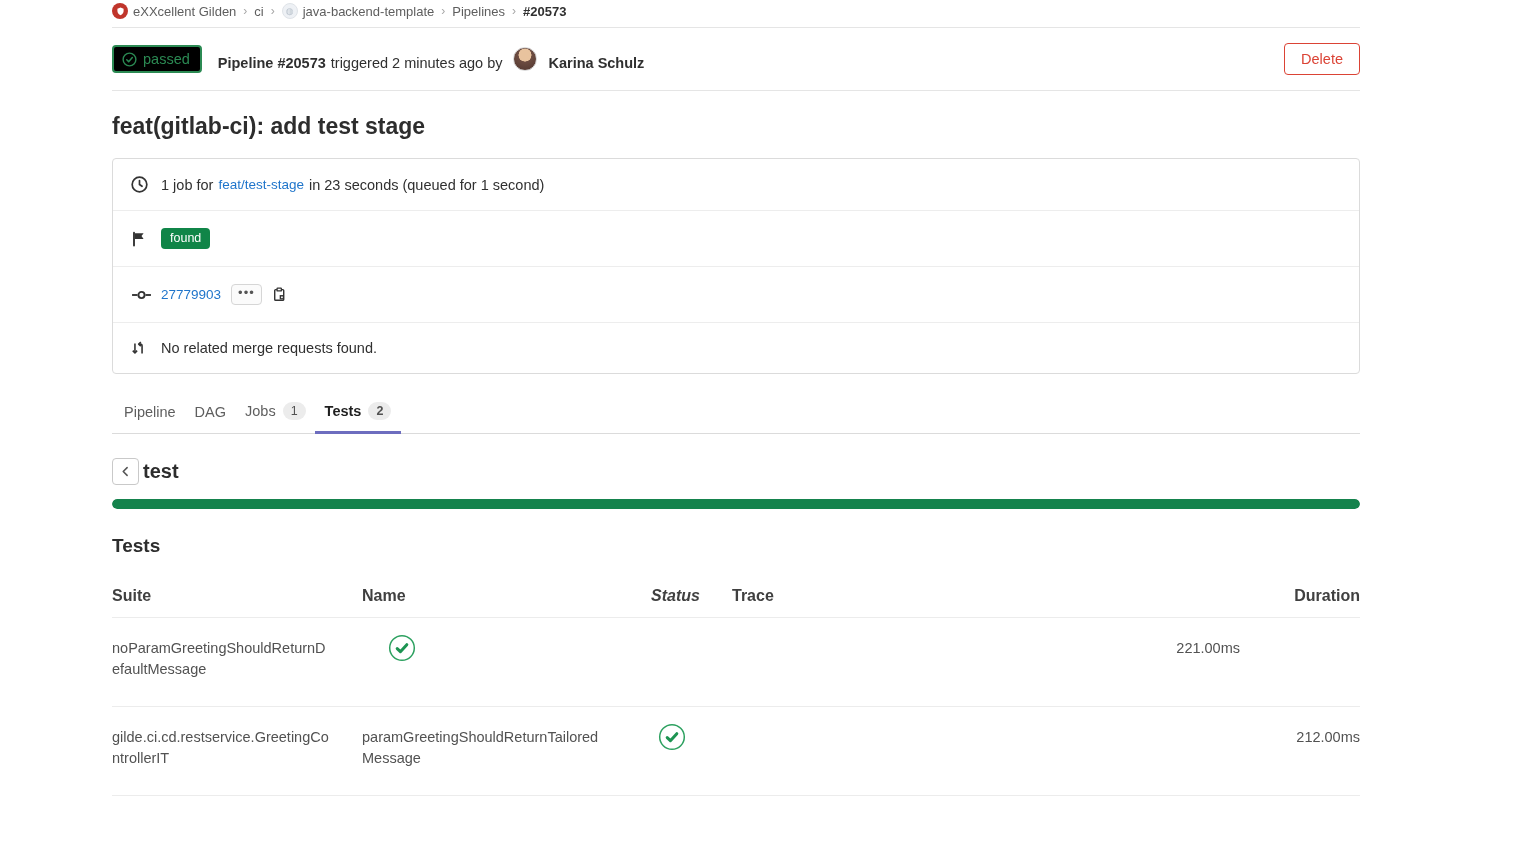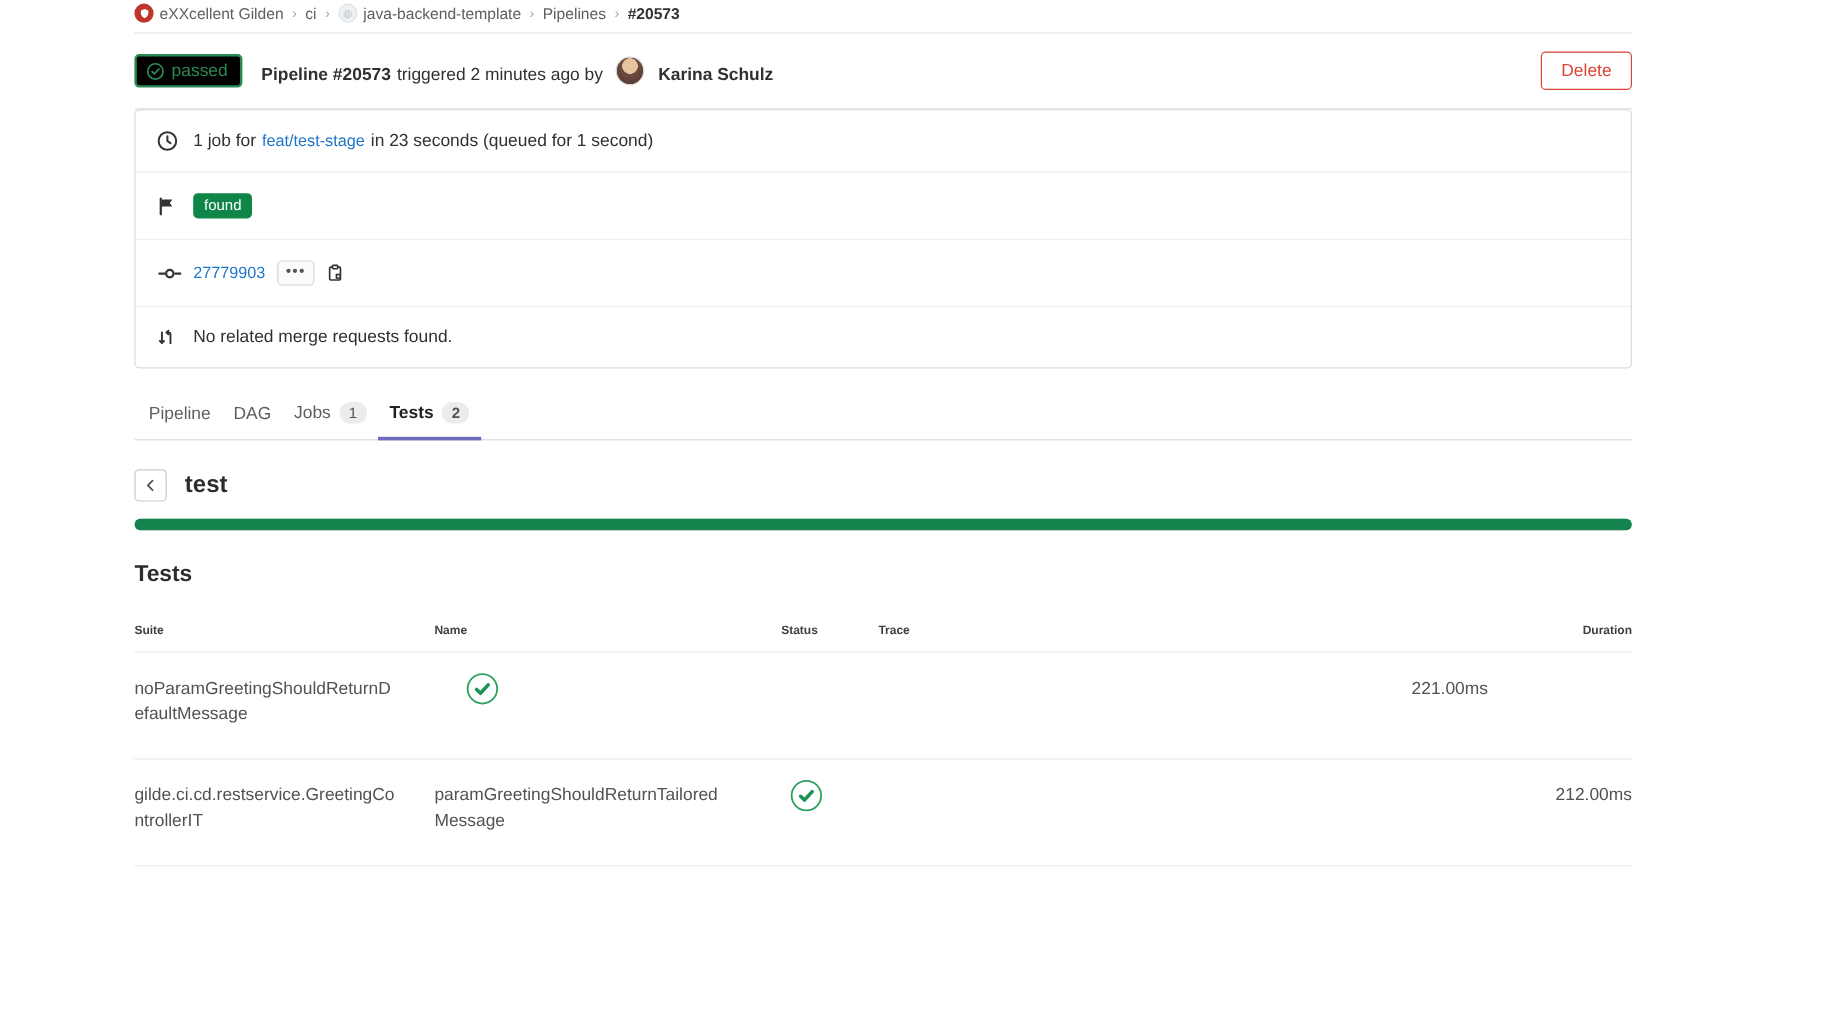--- a/index.html
+++ b/index.html
@@ -39,40 +39,40 @@
   .copy-btn { margin-left: 10px; background: none; border: none; cursor: pointer; display: inline-flex; padding: 0; }
 
   
   .tabs { display: flex; align-items: flex-end; gap: 15px; margin-top: 18px; border-bottom: 1px solid #dbdbdb; padding-left: 10px; }
   .tab { display: flex; align-items: center; gap: 7px; font-size: 14.5px; color: #5e5e5e; padding: 10px 2px 13px 2px; position: relative; cursor: pointer; }
   .tab .count-badge { background: #ececec; color: #525252; border-radius: 10px; padding: 2px 8px; font-size: 12.5px; }
   .tab.active { color: #1f1f1f; font-weight: bold; }
   .tab.active::after { content: ""; position: absolute; left: -8px; right: -8px; bottom: -1px; height: 3px; background: #6d6dbf; }
 
   
-  .suite-header { display: flex; align-items: center; gap: 15px; margin: 24px 0 14px 0; }
+  .suite-header { display: flex; align-items: center; gap: 4px; margin: 24px 0 14px 0; }
   .back-btn { width: 27px; height: 27px; border: 1px solid #c9c9c9; background: #fff; border-radius: 4px; display: inline-flex; align-items: center; justify-content: center; cursor: pointer; }
   .suite-title { font-size: 20px; font-weight: bold; color: #2d2d2d; }
 
   
   .stats { display: flex; font-size: 14.5px; color: #303030; margin: 12px 0 20px 0; }
   .stat { flex: 1; text-align: center; }
   .stat:first-child { text-align: left; }
   .stat:last-child { text-align: right; }
   .progress-bar { width: 100%; height: 10px; border-radius: 5px; background: #e9e9e9; overflow: hidden; margin-bottom: 8px; }
   .progress-fill { height: 100%; background: #15834d; border-radius: 5px; }
 
   
   .tests-heading { font-size: 19px; font-weight: bold; color: #2d2d2d; margin: 26px 0 20px 0; }
   .ttable { width: 100%; font-size: 14.5px; }
   .trow { display: grid; grid-template-columns: 250px 270px 100px 1fr 120px; border-bottom: 1px solid #ececec; }
-  .trow.thead > div { font-weight: bold; color: #404040; font-size: 10px; padding: 10px 0 12px 0; }
+  .trow.thead > div { font-weight: bold; color: #404040; font-size: 16px; padding: 10px 0 12px 0; }
   .trow.tbody > div { padding: 20px 0 26px 0; color: #525252; line-height: 21px; }
   .cell-suite, .cell-name { overflow-wrap: anywhere; padding-right: 30px !important; }
-  .cell-status { padding-left: 19px !important; }
+  .cell-status { padding-left: 19px !important; font-style: italic; }
   .cell-status.icon-cell { padding-left: 26px !important; padding-top: 16px !important; }
   .cell-duration { text-align: right; }
   .status-ok { display: inline-flex; }
 </style>
 </head>
 <body>
 
 <div class="page">
 
   <nav class="breadcrumb">
@@ -113,20 +113,21 @@
     </span>
     <span class="pipe-title">
       <b>Pipeline #20573</b>
       <span>triggered 2 minutes ago by</span>
       <span class="user-avatar"></span>
       <span class="author-name">Karina Schulz</span>
     </span>
     <button class="delete-btn">Delete</button>
   </div>
 
+  <h1 class="commit-title">feat(gitlab-ci): add test stage</h1>
 
   <div class="info-card">
     <div class="info-row">
       <span class="info-icon">
         <svg viewBox="0 0 16 16" width="17" height="17">
             <circle cx="8" cy="8" r="6.9" fill="none" stroke="#333" stroke-width="1.6"></circle>
             <path d="M8 4.3V8l2.4 1.7" fill="none" stroke="#333" stroke-width="1.6" stroke-linecap="round"></path>
           </svg>
       </span>
       <span class="job-line">

